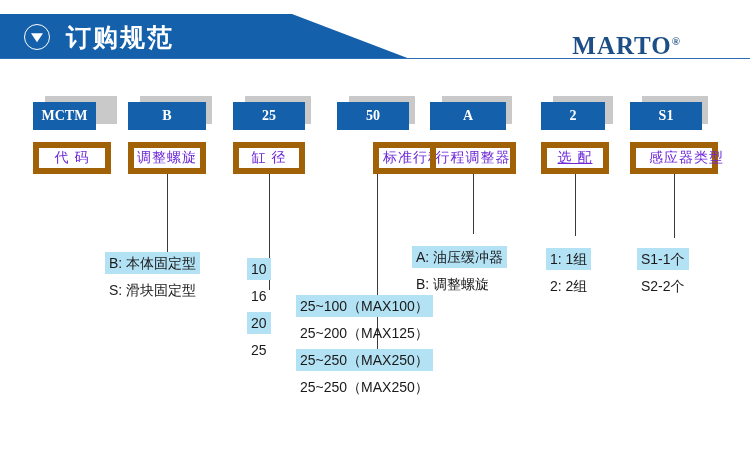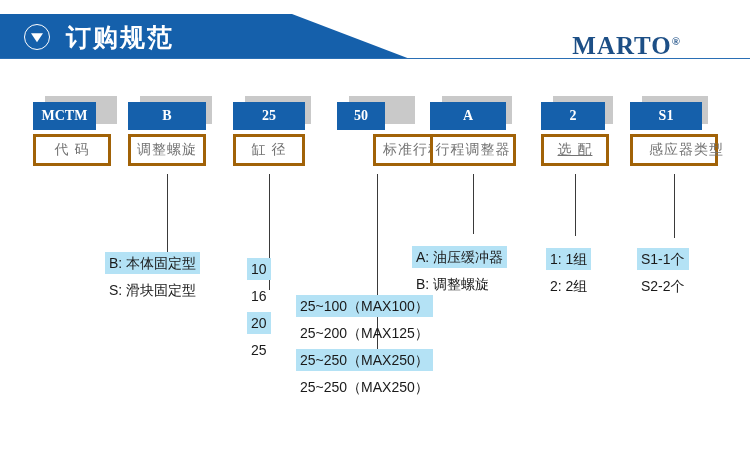--- a/index.html
+++ b/index.html
@@ -59,24 +59,24 @@
     font-family:"Liberation Serif","DejaVu Serif",serif;
     font-size:14px;font-weight:bold;
     display:flex;align-items:center;justify-content:center;
     z-index:2;
   }
   .codeshadow{
     position:absolute;top:30px;
     height:28px;background:#c9c9c9;z-index:1;
   }
   .labelbox{
-    position:absolute;top:68px;left:0;
+    position:absolute;top:76px;left:0;
     height:32px;
-    border:3px solid #a16207;background:#ffffff;
-    color:#737373;font-size:14px;
+    border:6px solid #a16207;background:#ffffff;
+    color:#6d28d9;font-size:14px;
     display:flex;align-items:center;justify-content:center;
     box-sizing:border-box;white-space:nowrap;
     letter-spacing:1px;
   }
   .vline{position:absolute;width:1px;background:#3a3a3a;}
 
   .optgroup{position:absolute;}
   .opt{
     font-size:14px;color:#1a1a1a;line-height:20px;
     white-space:nowrap;padding:1px 4px;display:inline-block;
@@ -119,21 +119,21 @@
       <div class="vline" style="left: 36px; top: 108px; height: 116px;"></div>
     </div>
     <div class="optgroup" style="left: 247px; top: 192px;">
       <div class="opt-row"><span class="opt hl">10</span></div>
       <div class="opt-row"><span class="opt">16</span></div>
       <div class="opt-row"><span class="opt hl">20</span></div>
       <div class="opt-row"><span class="opt">25</span></div>
     </div>
     <div class="col" style="left: 337px;">
       <div class="codeshadow" style="left: 12px; width: 66px;"></div>
-      <div class="codebox" style="width: 48px;">50</div>
+      <div class="codebox" style="width: 72px;">50</div>
       <div class="labelbox" style="width: 80px; margin-left: 36px;">标准行程</div>
       <div class="vline" style="left: 40px; top: 108px; height: 180px;"></div>
     </div>
     <div class="optgroup" style="left: 296px; top: 229px;">
       <div class="opt-row"><span class="opt hl">25~100（MAX100）</span></div>
       <div class="opt-row"><span class="opt">25~200（MAX125）</span></div>
       <div class="opt-row"><span class="opt hl">25~250（MAX250）</span></div>
       <div class="opt-row"><span class="opt">25~250（MAX250）</span></div>
     </div>
     <div class="col" style="left: 430px;">

